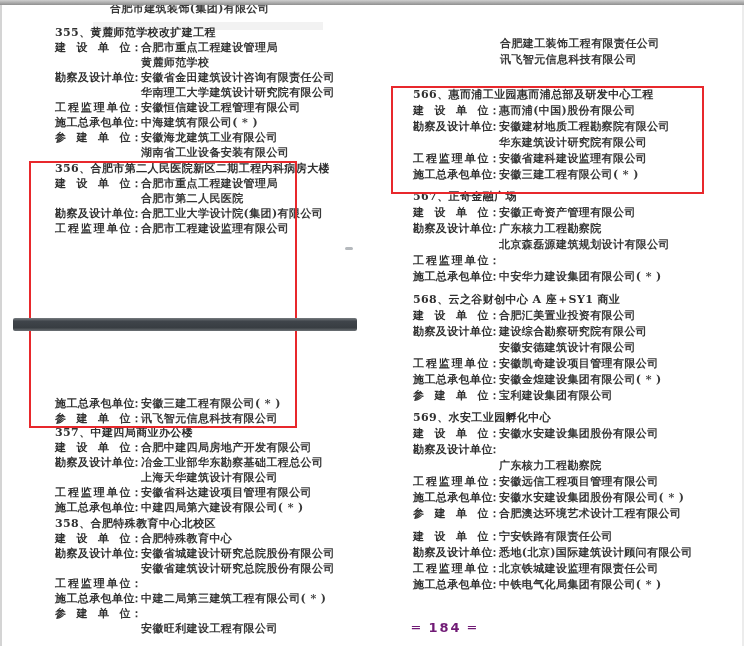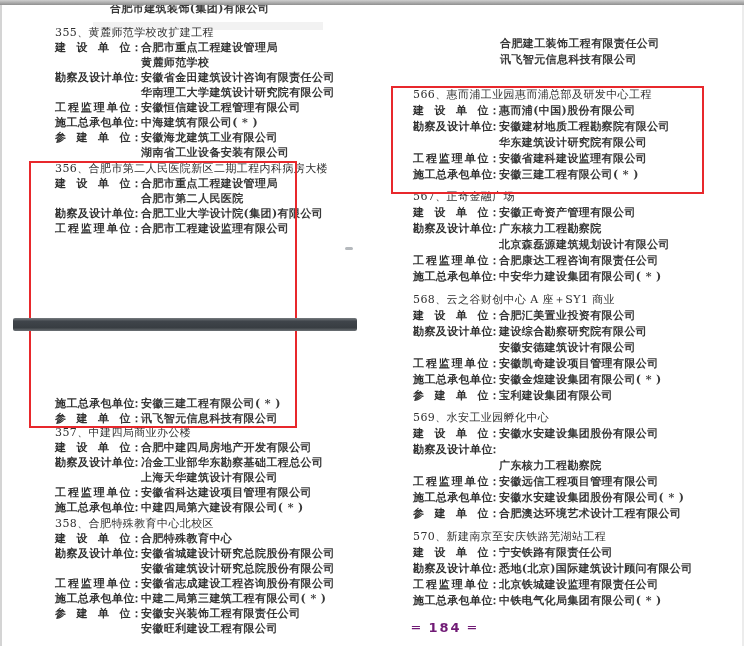--- a/index.html
+++ b/index.html
@@ -30,21 +30,21 @@
   .col-right .block:nth-child(1){top:36px;left:87px;}
   .col-right .block:nth-child(2){top:87px;}
   .col-right .block:nth-child(3){top:189px;}
   .col-right .block:nth-child(4){top:292px;}
   .col-right .block:nth-child(5){top:410px;}
   .col-right .block:nth-child(6){top:529px;}
 
   .row{display:flex;white-space:nowrap;line-height:15px;font-size:11px;
     color:#383838;letter-spacing:0.4px;}
   .col-right .row{line-height:16px;}
-  .title-row{font-weight:400;color:#303030;}
+  .title-row{font-weight:700;color:#303030;}
   .lbl{flex:none;width:76px;font-weight:700;color:#303030;
     text-align:justify;text-align-last:justify;}
   .colon{flex:none;width:10px;font-weight:700;color:#303030;}
   .val{font-weight:600;}
   .cont{padding-left:86px;}
 
   
   .red-box{position:absolute;border:2px solid #e8282c;z-index:3;pointer-events:none;}
   .red-box-left{left:29px;top:161px;width:264px;height:263px;}
   .red-box-right{left:391px;top:86px;width:309px;height:104px;}
@@ -178,31 +178,29 @@
         <span class="lbl">勘察及设计单位</span>
         <span class="colon">：</span>
         <span class="val">安徽省城建设计研究总院股份有限公司</span>
       </div>
       <div class="row cont">
         <span class="val">安徽省建筑设计研究总院股份有限公司</span>
       </div>
       <div class="row">
         <span class="lbl">工程监理单位</span>
         <span class="colon">：</span>
-        <span class="val">安徽省志成建设工程咨询股份有限公司</span>
       </div>
       <div class="row">
         <span class="lbl">施工总承包单位</span>
         <span class="colon">：</span>
         <span class="val">中建二局第三建筑工程有限公司( * )</span>
       </div>
       <div class="row">
         <span class="lbl">参建单位</span>
         <span class="colon">：</span>
-        <span class="val">安徽安兴装饰工程有限责任公司</span>
       </div>
       <div class="row cont">
         <span class="val">安徽旺利建设工程有限公司</span>
       </div>
     </div>
   </div>
 <div class="col col-right" id="col-right">
     <div class="block">
       <div class="row">
         <span class="val">合肥建工装饰工程有限责任公司</span>
@@ -248,21 +246,20 @@
         <span class="lbl">勘察及设计单位</span>
         <span class="colon">：</span>
         <span class="val">广东核力工程勘察院</span>
       </div>
       <div class="row cont">
         <span class="val">北京森磊源建筑规划设计有限公司</span>
       </div>
       <div class="row">
         <span class="lbl">工程监理单位</span>
         <span class="colon">：</span>
-        <span class="val">合肥康达工程咨询有限责任公司</span>
       </div>
       <div class="row">
         <span class="lbl">施工总承包单位</span>
         <span class="colon">：</span>
         <span class="val">中安华力建设集团有限公司( * )</span>
       </div>
     </div>
     <div class="block">
       <div class="row title-row">568、云之谷财创中心 A 座＋SY1 商业</div>
       <div class="row">
@@ -318,21 +315,20 @@
         <span class="colon">：</span>
         <span class="val">安徽水安建设集团股份有限公司( * )</span>
       </div>
       <div class="row">
         <span class="lbl">参建单位</span>
         <span class="colon">：</span>
         <span class="val">合肥澳达环境艺术设计工程有限公司</span>
       </div>
     </div>
     <div class="block">
-      <div class="row title-row">570、新建南京至安庆铁路芜湖站工程</div>
       <div class="row">
         <span class="lbl">建设单位</span>
         <span class="colon">：</span>
         <span class="val">宁安铁路有限责任公司</span>
       </div>
       <div class="row">
         <span class="lbl">勘察及设计单位</span>
         <span class="colon">：</span>
         <span class="val">悉地(北京)国际建筑设计顾问有限公司</span>
       </div>

